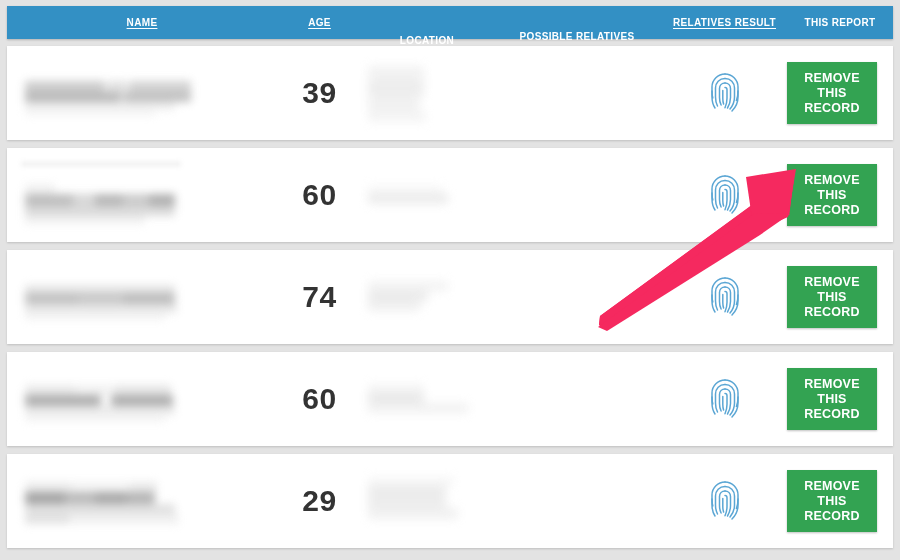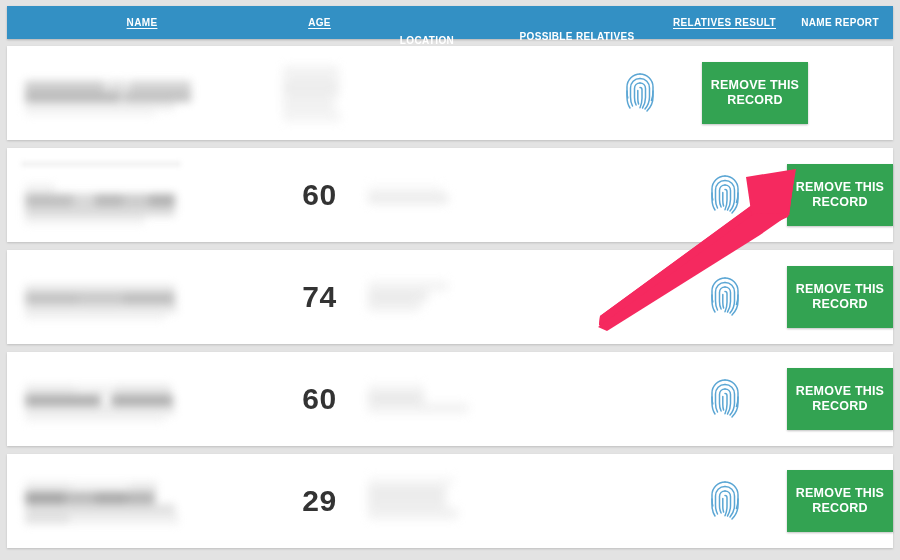--- a/index.html
+++ b/index.html
@@ -48,21 +48,21 @@
     margin-bottom:8px;
     box-shadow:0 1px 2px rgba(0,0,0,.16);
     display:flex;align-items:center;
   }
   .cell{height:94px;display:flex;align-items:center;justify-content:center;position:relative;}
   .cell.name{width:270px;justify-content:flex-start;padding-left:8px;box-sizing:border-box;}
   .cell.age{width:85px;}
   .cell.loc{width:130px;justify-content:flex-start;}
   .cell.rel{width:170px;}
   .cell.ver{width:125px;}
-  .cell.full{width:106px;}
+  .cell.full{width:90px;}
 
   .age-num{
     font-size:30px;
     font-weight:bold;
     color:#333333;
     font-family:"Liberation Sans", sans-serif;
     letter-spacing:.5px;
   }
 
   
@@ -106,36 +106,39 @@
 <body>
 
 <div class="page">
 
   <div class="table-head">
     <div class="th col-name link">NAME</div>
     <div class="th col-age link">AGE</div>
     <div class="th col-loc">LOCATION</div>
     <div class="th col-rel">POSSIBLE RELATIVES</div>
     <div class="th col-ver link">RELATIVES RESULT</div>
-    <div class="th col-full">NAME REPORT</div>
+    <div class="th col-full">THIS REPORT</div>
   </div>
 
   <div class="rows">
 
     <div class="row">
       <div class="cell name">
         <div class="blurwrap" style="width:180px;height:56px;">
           <div class="bk" style="left:10px;top:16px;width:80px;height:11px;background:#c9c9c9;"></div>
           <div class="bk" style="left:92px;top:16px;width:20px;height:11px;background:#dedede;"></div>
           <div class="bk" style="left:114px;top:16px;width:62px;height:11px;background:#cfcfcf;"></div>
           <div class="bk" style="left:10px;top:27px;width:96px;height:10px;background:#b4b4b4;"></div>
           <div class="bk" style="left:108px;top:27px;width:68px;height:10px;background:#bdbdbd;"></div>
           <div class="bk" style="left:10px;top:37px;width:150px;height:8px;background:#ededed;"></div>
           <div class="bk" style="left:10px;top:45px;width:130px;height:6px;background:#f5f5f5;"></div>
         </div>
+      </div>
+      <div class="cell age">
+        <span class="age-num">39</span>
       </div>
       <div class="cell loc">
         <div class="blurwrap soft" style="width:90px;height:70px;">
           <div class="bk" style="left:6px;top:8px;width:56px;height:14px;background:#efefef;"></div>
           <div class="bk" style="left:6px;top:22px;width:56px;height:16px;background:#e9e9e9;"></div>
           <div class="bk" style="left:6px;top:38px;width:52px;height:16px;background:#eeeeee;"></div>
           <div class="bk" style="left:6px;top:54px;width:58px;height:10px;background:#f2f2f2;"></div>
         </div>
       </div>
       <div class="cell rel"></div>

